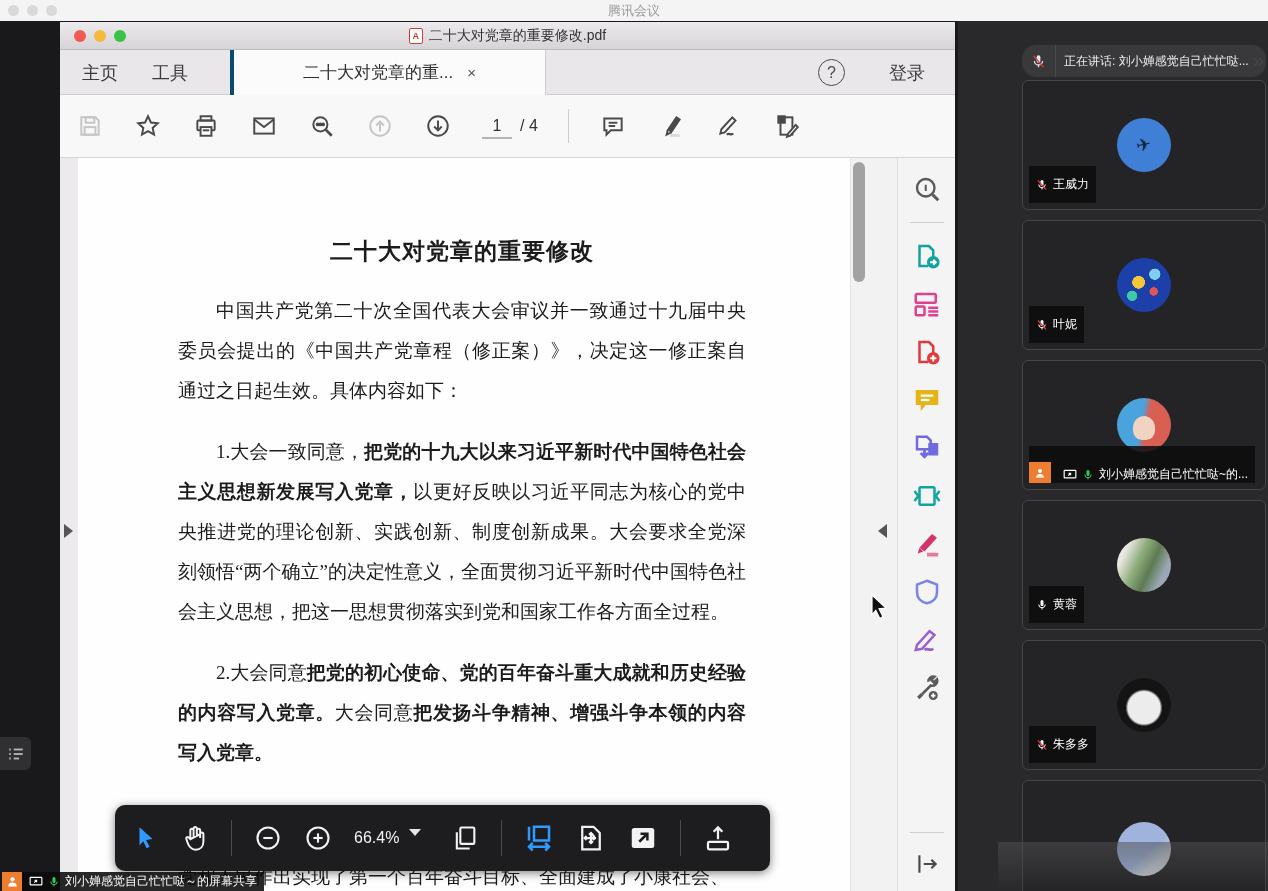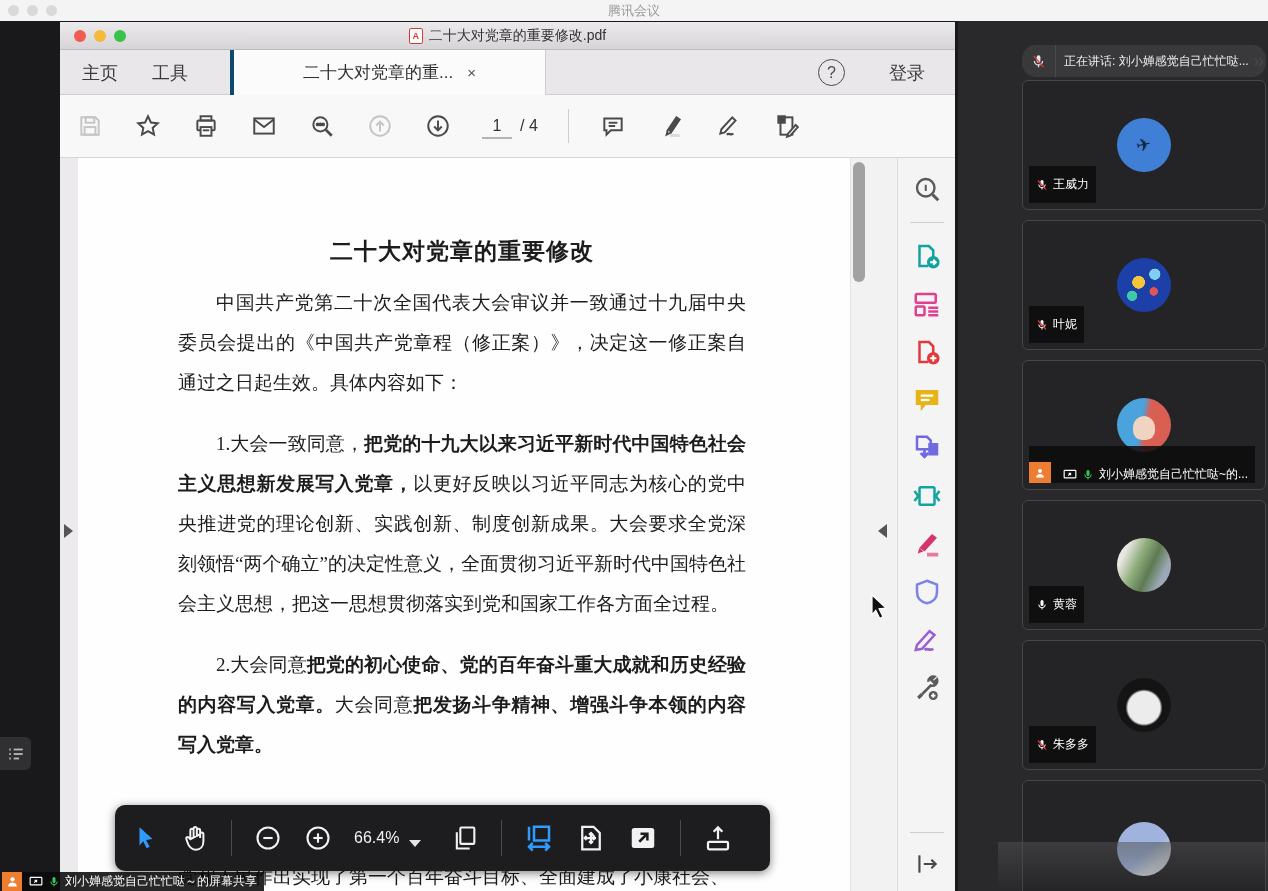--- a/index.html
+++ b/index.html
@@ -63,30 +63,30 @@
   .right-collapse { position:absolute; top:366px; left:818px; width:0; height:0;
     border-top:7px solid transparent; border-bottom:7px solid transparent; border-right:9px solid #555; }
   .tools-rail { position:absolute; top:0; left:837px; width:58px; bottom:0; background:#f5f4f5; border-left:1px solid #dedcde;
     display:flex; flex-direction:column; align-items:center; padding-top:16px; gap:18px; }
   .rail-sep { width:34px; height:1px; background:#cfcdcf; }
   .rail-spacer { flex:1; }
 
   
   .doc { position:absolute; top:78px; left:100px; width:568px; color:#1c1c1c;
     font-family:"Liberation Serif", serif; font-size:19px; }
-  .doc h1 { text-align:center; font-size:23px; font-weight:700; margin-bottom:16px; letter-spacing:1px; }
+  .doc h1 { text-align:center; font-size:23px; font-weight:700; margin-bottom:24px; letter-spacing:1px; }
   .doc p { line-height:40px; text-align:justify; text-indent:2em; margin-bottom:21px; }
   .doc-clipped { position:absolute; top:699px; left:100px; width:600px; line-height:40px;
     font-family:"Liberation Serif", serif; font-size:19px; color:#1c1c1c; }
 
   
   .viewbar { position:absolute; top:784px; left:115px; width:655px; height:66px; background:#1d1d1f; border-radius:10px;
     display:flex; align-items:center; padding:0 18px; gap:22px; z-index:6; box-shadow:0 2px 10px rgba(0,0,0,.5); }
   .vb-sep { width:1px; height:36px; background:#4a4a4c; }
-  .vb-zoom { display:flex; align-items:flex-end; gap:10px; color:#f2f2f2; font-size:16px; }
+  .vb-zoom { display:flex; align-items:flex-start; gap:10px; color:#f2f2f2; font-size:16px; }
   .vb-caret { width:0; height:0; border-left:6px solid transparent; border-right:6px solid transparent; border-top:7px solid #e5e5e5; }
 
   
   .list-btn { position:absolute; top:716px; left:0; width:31px; height:33px; background:#303032; border-radius:0 6px 6px 0;
     display:flex; align-items:center; justify-content:center; }
   .share-pill { position:absolute; top:851px; left:2px; height:19px; display:flex; align-items:stretch; z-index:8; }
   .share-badge { width:20px; background:#ed7d31; display:flex; align-items:center; justify-content:center; }
   .share-label { background:rgba(10,10,10,.88); color:#fff; font-size:12px; display:flex; align-items:center; gap:5px; padding:0 7px; }
   .cursor { position:absolute; top:573px; left:868px; z-index:9; }
 

